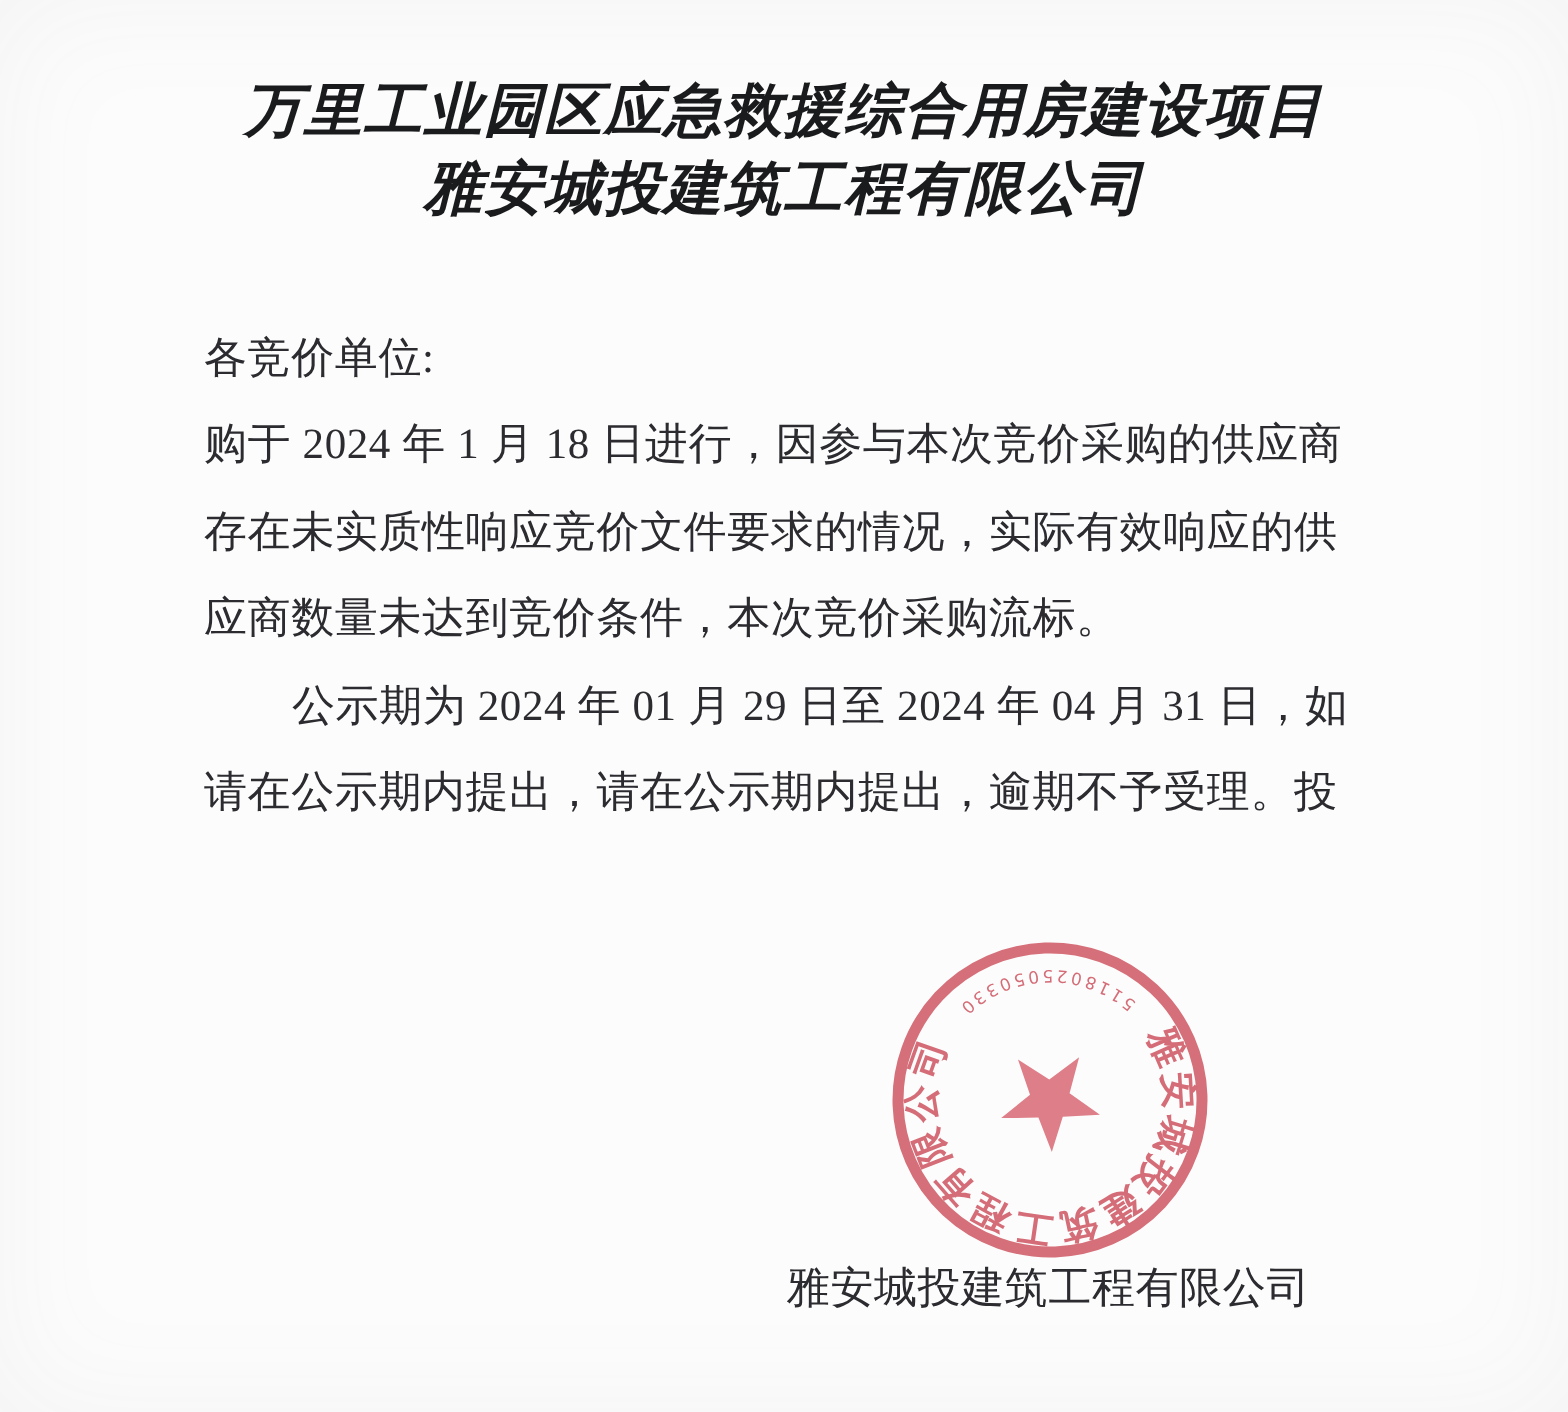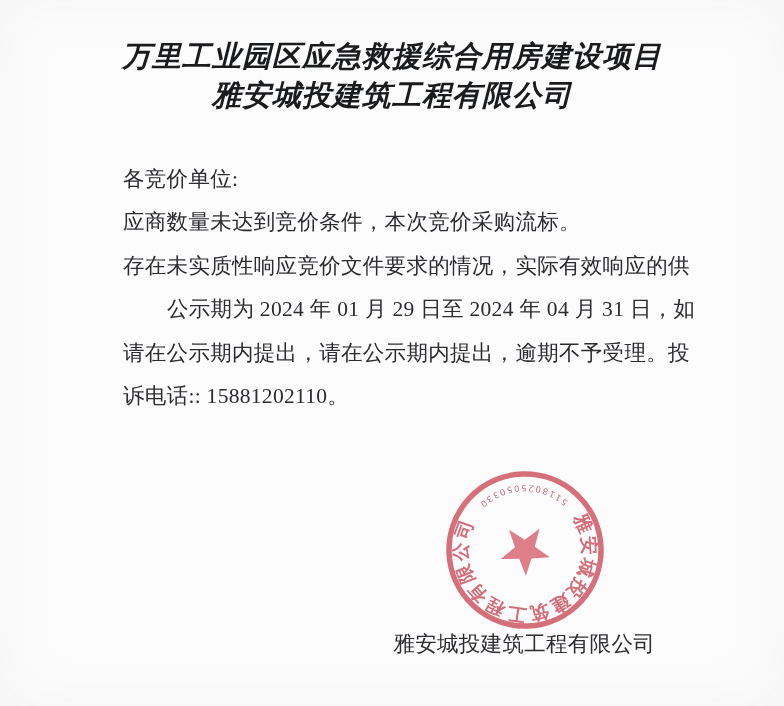--- a/index.html
+++ b/index.html
@@ -14,21 +14,21 @@
     box-shadow:inset 0 0 60px rgba(120,120,120,0.06);
   }
   .title{
     position:absolute;top:37px;left:0;width:784px;text-align:center;
     font-family:"Liberation Sans","DejaVu Sans",sans-serif;
     font-weight:700;font-size:29px;line-height:39px;
     color:#1a1b1d;letter-spacing:1px;font-style:italic;
   }
   .body-text{
     position:absolute;left:102px;top:158px;width:560px;
-    font-size:21.5px;line-height:43.4px;letter-spacing:0.3px;margin-left:21px;
+    font-size:21.5px;line-height:43.4px;letter-spacing:0.3px;
   }
   .line{white-space:pre;}
   .line.indent{text-indent:44px;}
   .signature{
     position:absolute;left:102px;top:536px;width:553px;text-align:right;
     font-size:21.5px;line-height:43.5px;white-space:pre;letter-spacing:0.3px;
   }
   .stamp{
     position:absolute;left:445px;top:470px;width:160px;height:160px;
     mix-blend-mode:multiply;opacity:0.82;
@@ -38,25 +38,25 @@
 </head>
 <body>
 
 <div class="title">
   <div>万里工业园区应急救援综合用房建设项目</div>
   <div>雅安城投建筑工程有限公司</div>
 </div>
 
 <div class="body-text">
   <div class="line">各竞价单位:</div>
+  <div class="line">购于 2024 年 1 月 18 日进行，因参与本次竞价采购的供应商</div>
+  <div class="line">存在未实质性响应竞价文件要求的情况，实际有效响应的供</div>
   <div class="line">应商数量未达到竞价条件，本次竞价采购流标。</div>
-  <div class="line">存在未实质性响应竞价文件要求的情况，实际有效响应的供</div>
   <div class="line indent">公示期为 2024 年 01 月 29 日至 2024 年 04 月 31 日，如</div>
   <div class="line">请在公示期内提出，请在公示期内提出，逾期不予受理。投</div>
-  <div class="line">诉电话:: 15881202110。</div>
 </div>
 
 <div class="signature">
   <div>雅安城投建筑工程有限公司</div>
   
 </div>
 
 <div class="stamp">
   <svg viewBox="0 0 160 160" xmlns="http://www.w3.org/2000/svg">
     <defs>

